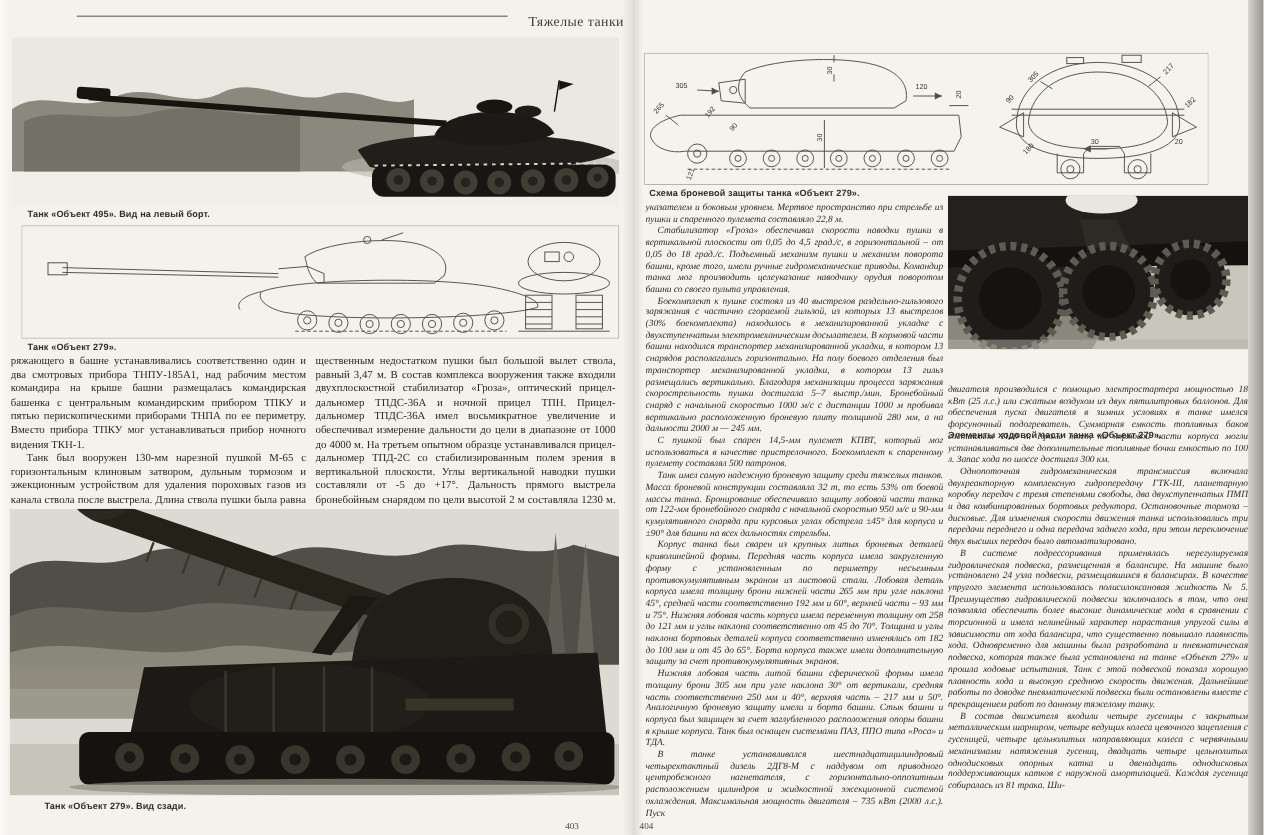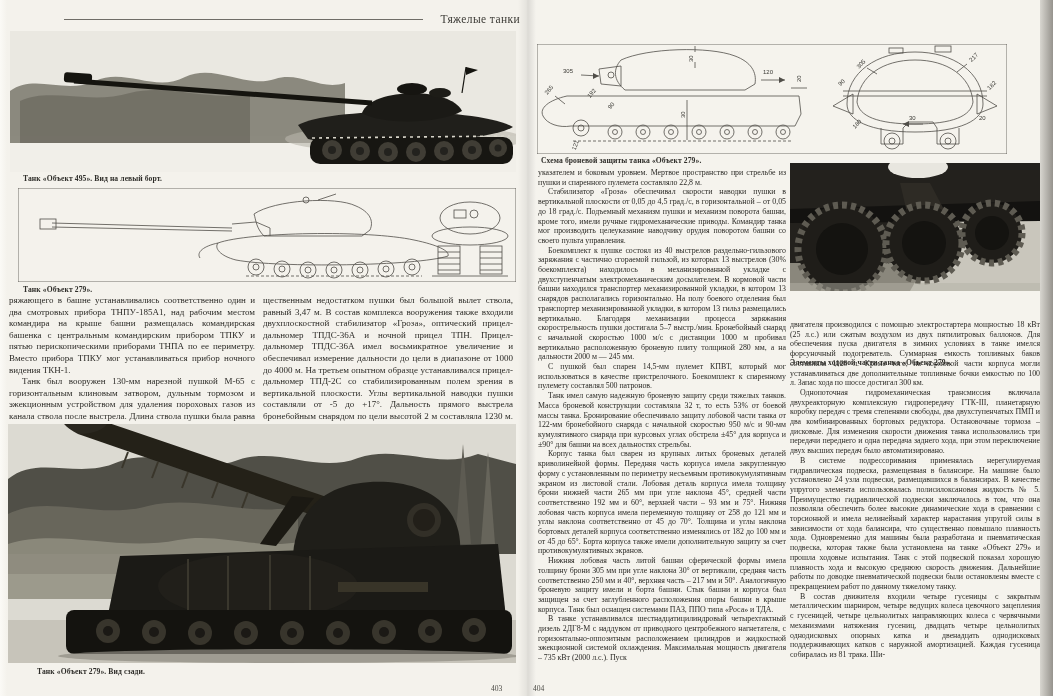--- a/index.html
+++ b/index.html
@@ -7,34 +7,34 @@
           font-family:"Liberation Serif",serif;color:#2b2a26;}
   .page{position:absolute;top:0;height:696px;}
   .page-left{left:0;width:526px;background:#f4f2ec;}
   .page-right{left:526px;width:514px;background:#f5f3ed;}
   .edge-left{position:absolute;left:0;top:0;width:7px;height:696px;
              background:linear-gradient(90deg,#fbfaf6,#f4f2ec);}
   .edge-right{position:absolute;left:1040px;top:0;width:13px;height:696px;
               background:linear-gradient(90deg,#d8d6d0,#96938d);}
   .gutter{position:absolute;left:518px;top:0;width:18px;height:696px;pointer-events:none;
           background:linear-gradient(90deg,rgba(0,0,0,0),rgba(0,0,0,.06) 45%,rgba(0,0,0,.10) 55%,rgba(0,0,0,0));}
-  .runhead{position:absolute;display:flex;align-items:center;gap:17px;font-family:Liberation Serif, serif;}
+  .runhead{position:absolute;display:flex;align-items:flex-start;gap:17px;font-family:Liberation Serif, serif;}
   .runhead .rule{flex:1;height:1px;background:#6f6d67;}
   .runhead .label{font-size:11.5px;color:#3b3a35;letter-spacing:.4px;white-space:nowrap;}
   .runhead-left{left:64px;top:13px;width:456px;}
   .runhead-right{left:14px;top:13px;width:496px;}
   .figure{position:absolute;overflow:hidden;}
   .figure svg{display:block;width:100%;height:100%;}
-  .caption{position:absolute;font-family:Liberation Serif, serif;font-weight:bold;
+  .caption{position:absolute;font-family:Liberation Sans, sans-serif;font-weight:bold;
            font-size:7.6px;color:#2e2d29;letter-spacing:.1px;white-space:nowrap;}
   .col{position:absolute;overflow:hidden;text-align:justify;}
   .col p{margin:0;}
   .col-l{font-size:9px;line-height:11.6px;}
   .col-l p{text-indent:13px;}
-  .col-r{font-size:7.9px;line-height:9.7px;letter-spacing:-.03px;}
+  .col-r{font-size:7.9px;line-height:9.7px;letter-spacing:-.03px;font-style:italic;}
   .col-r p{text-indent:10px;}
   .col p.cont{text-indent:0;}
   .pagenum{position:absolute;font-size:7.6px;color:#4c4b46;}
   
   .lineart path,.lineart line,.lineart circle,.lineart ellipse,.lineart polyline,.lineart rect
     {fill:none;stroke:#504e49;stroke-width:.8;}
   .dim{font-family:"Liberation Sans",sans-serif;font-size:6px;fill:#3a3934;stroke:none;}
 </style>
 </head>
 <body>
@@ -183,21 +183,21 @@
             <circle cx="284" cy="209" r="5"></circle>
             <circle cx="330" cy="209" r="5"></circle>
           <circle cx="376" cy="208" r="5"></circle>
             <circle cx="422" cy="207" r="5"></circle>
             <circle cx="466" cy="206" r="5"></circle>
         </g>
         <ellipse cx="280" cy="232" rx="230" ry="7" fill="#8f8c82" opacity=".7"></ellipse>
       </svg>
     </div>
     <div class="caption" style="left:37px;top:667px;">Танк «Объект 279». Вид сзади.</div>
-    <div class="pagenum" style="left:491px;top:684px;text-align:center;">403</div>
+    <div class="pagenum" style="left:471px;top:684px;text-align:center;">403</div>
   </div>
 
   <div class="page page-right">
 
     <div class="figure lineart" style="left:11px;top:44px;width:470px;height:110px;">
       <svg viewBox="0 0 470 110">
         <rect x="0" y="0" width="470" height="110" fill="#f7f5ef" stroke="none"></rect>
 
         <path d="M84,16 C110,4 172,2 198,12 C214,18 220,28 218,40 L208,46 L88,46 C76,36 76,25 84,16 Z"></path>
         <path d="M62,25 L84,22 L84,42 L64,40 Z"></path>

